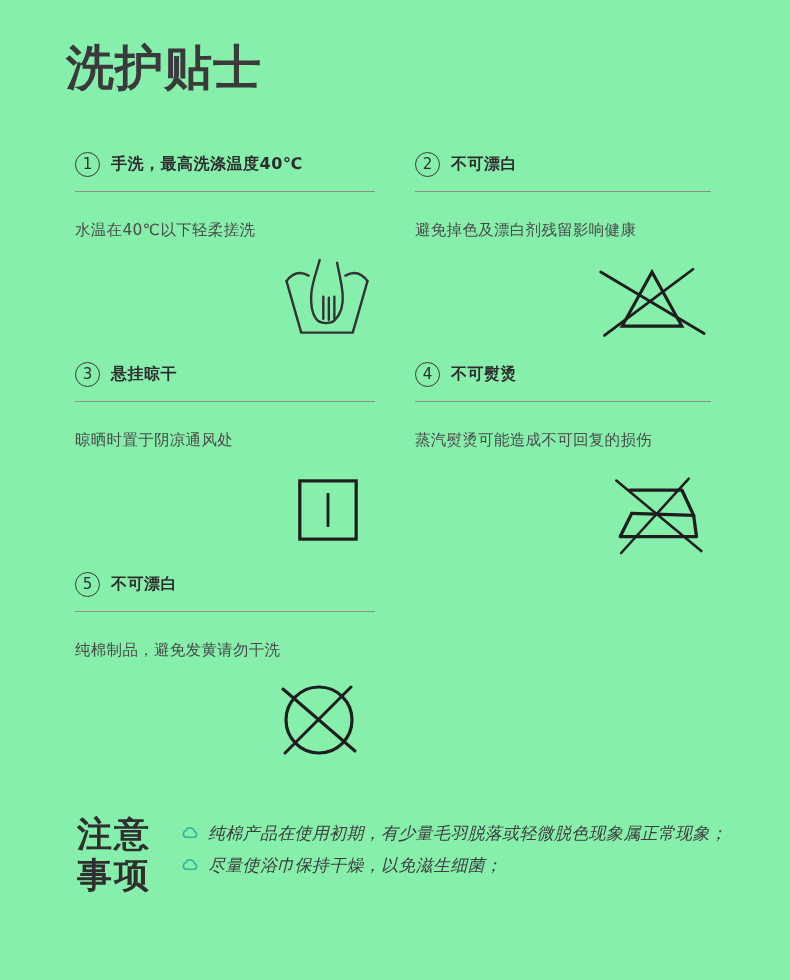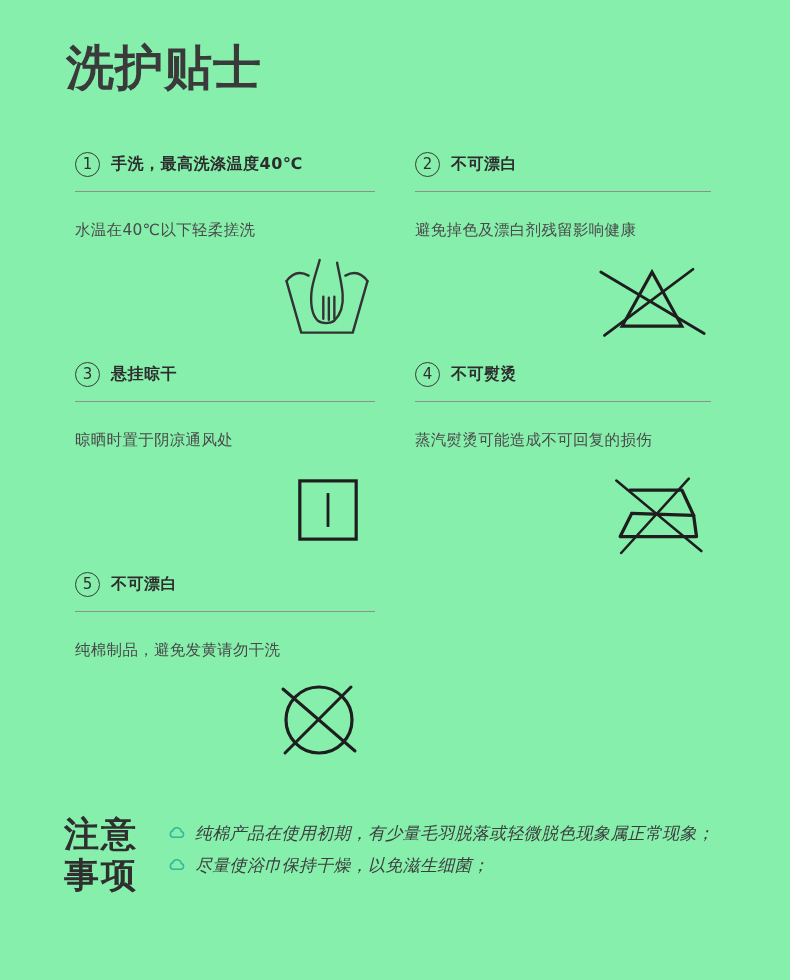--- a/index.html
+++ b/index.html
@@ -32,21 +32,21 @@
     font-size:15px; color:#2f2f2f; font-weight:400;
   }
   .head-text { font-size:16px; font-weight:bold; color:#2d2d2d; letter-spacing:0.5px; white-space:nowrap; }
   .divider { margin-top:13px; border-bottom:1px solid #8f8f8f; height:0; }
   .desc { margin-top:28px; font-size:15.5px; color:#4a4a4a; letter-spacing:0.3px; }
   .icon-row { margin-top:10px; height:98px; display:flex; align-items:center; justify-content:flex-end; }
   .icon-row.pr-sm { padding-right:2px; }
   .icon-row.pr-md { padding-right:16px; }
   .care-icon { display:block; }
   
-  .notes { position:absolute; left:64px; top:814px; display:flex; gap:30px; }
+  .notes { position:absolute; left:77px; top:814px; display:flex; gap:30px; }
   .notes-title { font-size:35px; font-weight:bold; color:#2f2f2f; line-height:41px; letter-spacing:2px; }
   .notes-list { list-style:none; padding-top:3px; }
   .note-item { display:flex; align-items:flex-start; gap:9px; line-height:32px; font-size:17px; color:#3d3d3d; letter-spacing:0.3px;font-style:italic; }
   .note-item .bullet { margin-top:8px; flex:0 0 auto; }
 </style>
 </head>
 <body>
 
 <div class="page">
 

